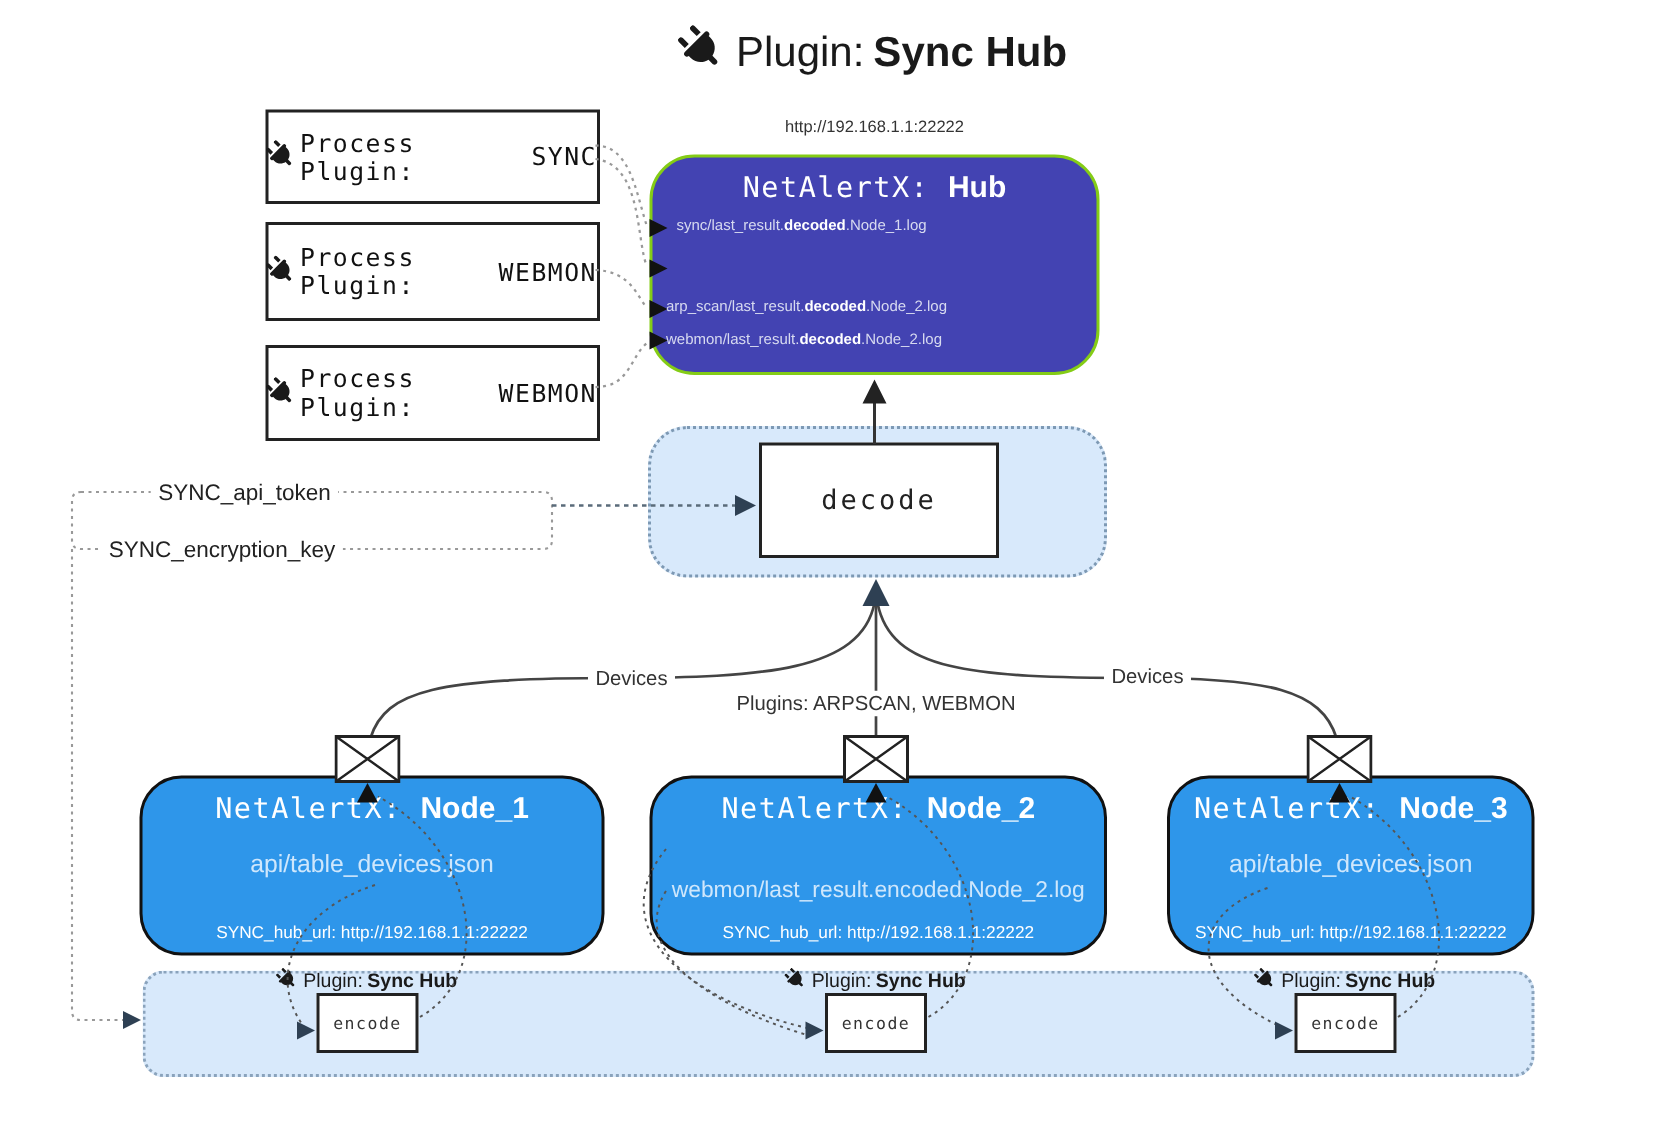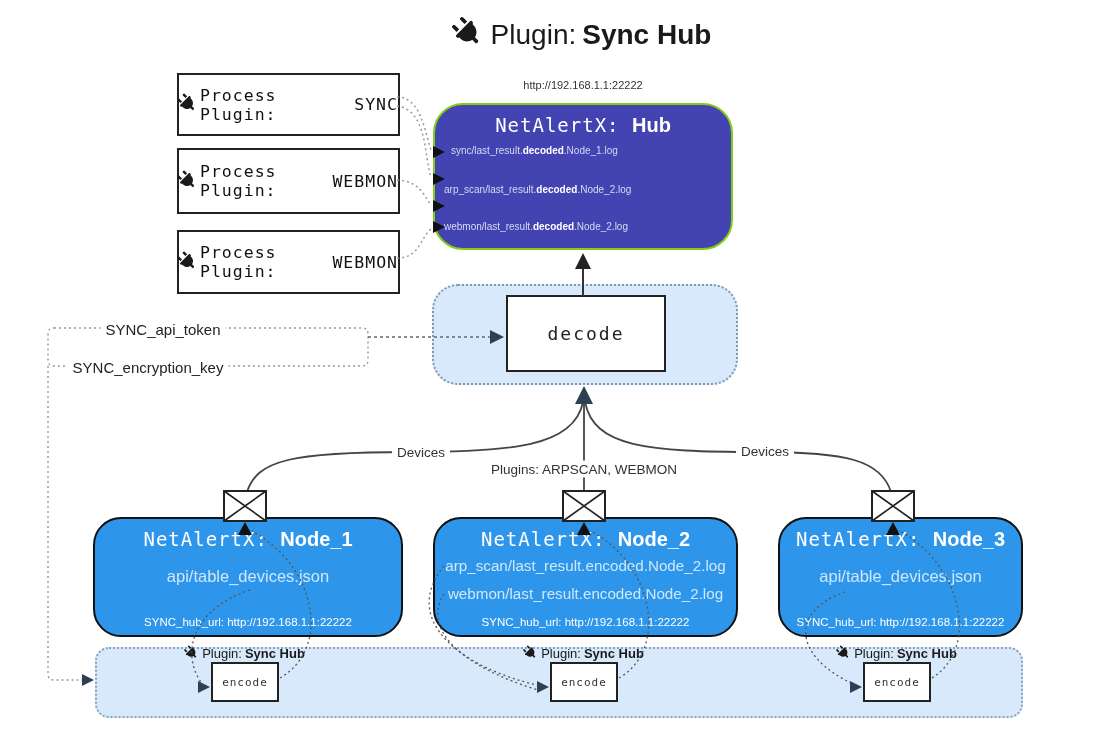--- a/index.html
+++ b/index.html
@@ -114,21 +114,21 @@
   </div>
 
   <div class="abs hub-url">http://192.168.1.1:22222</div>
   <div class="abs hub">
     <div class="hub-title">
       <span class="mono-prefix">NetAlertX: </span><span class="name-bold">Hub</span>
     </div>
     <div class="hub-line" style="top:40px;left:16px;">
       <span>sync/last_result.</span><b>decoded</b><span>.Node_1.log</span>
     </div>
-    <div class="hub-line" style="top:79px;left:9px;">
+    <div class="hub-line" style="top:94px;left:9px;">
       <span>arp_scan/last_result.</span><b>decoded</b><span>.Node_2.log</span>
     </div>
     <div class="hub-line" style="top:116px;left:9px;">
       <span>webmon/last_result.</span><b>decoded</b><span>.Node_2.log</span>
     </div>
   </div>
 
   <div class="abs decode-wrap"></div>
   <div class="abs decode-box">decode</div>
 
@@ -143,21 +143,20 @@
     <div class="node-title">
       <span class="mono-prefix">NetAlertX: </span><span class="name-bold">Node_1</span>
     </div>
     <div class="node-file" style="top:48px;font-size:16.5px;">api/table_devices.json</div>
     <div class="node-url">SYNC_hub_url: http://192.168.1.1:22222</div>
   </div>
   <div class="abs node" style="left:433px;width:305px;">
     <div class="node-title">
       <span class="mono-prefix">NetAlertX: </span><span class="name-bold">Node_2</span>
     </div>
-    <div class="node-file" style="top:38px;font-size:15.2px;">arp_scan/last_result.encoded.Node_2.log</div>
     <div class="node-file" style="top:66px;font-size:15.2px;">webmon/last_result.encoded.Node_2.log</div>
     <div class="node-url">SYNC_hub_url: http://192.168.1.1:22222</div>
   </div>
   <div class="abs node" style="left:778px;width:245px;">
     <div class="node-title">
       <span class="mono-prefix">NetAlertX: </span><span class="name-bold">Node_3</span>
     </div>
     <div class="node-file" style="top:48px;font-size:16.5px;">api/table_devices.json</div>
     <div class="node-url">SYNC_hub_url: http://192.168.1.1:22222</div>
   </div>

